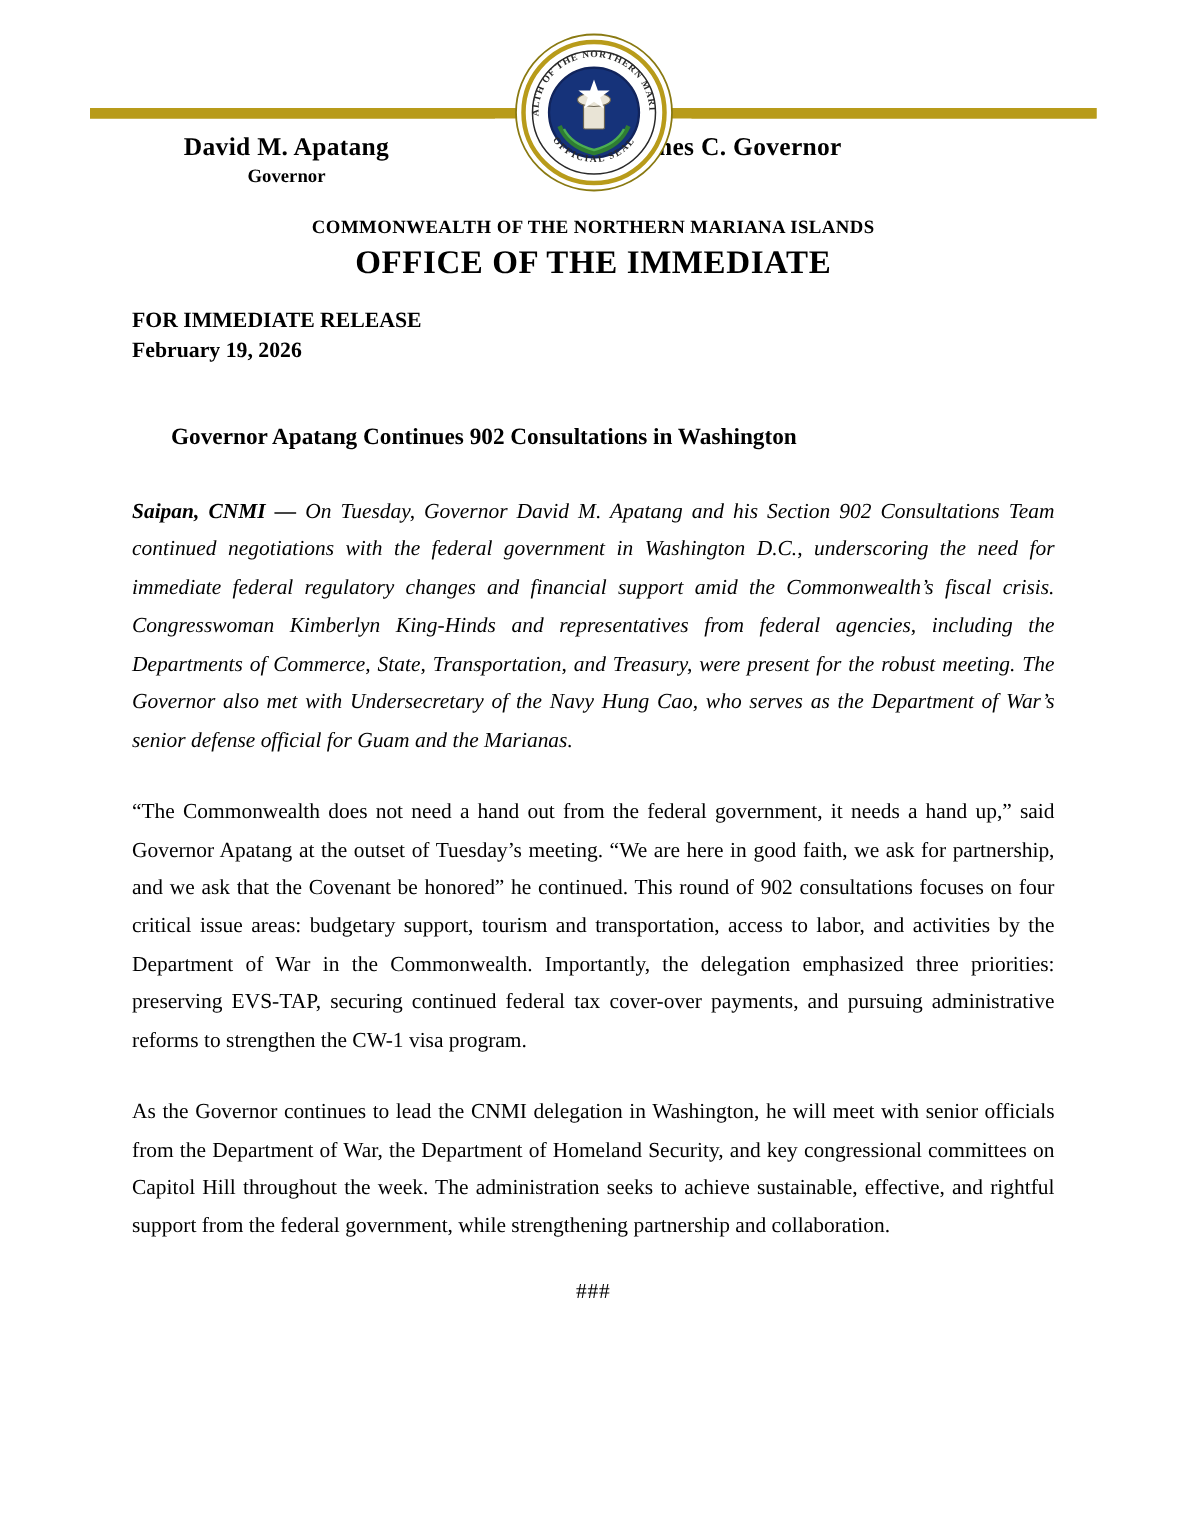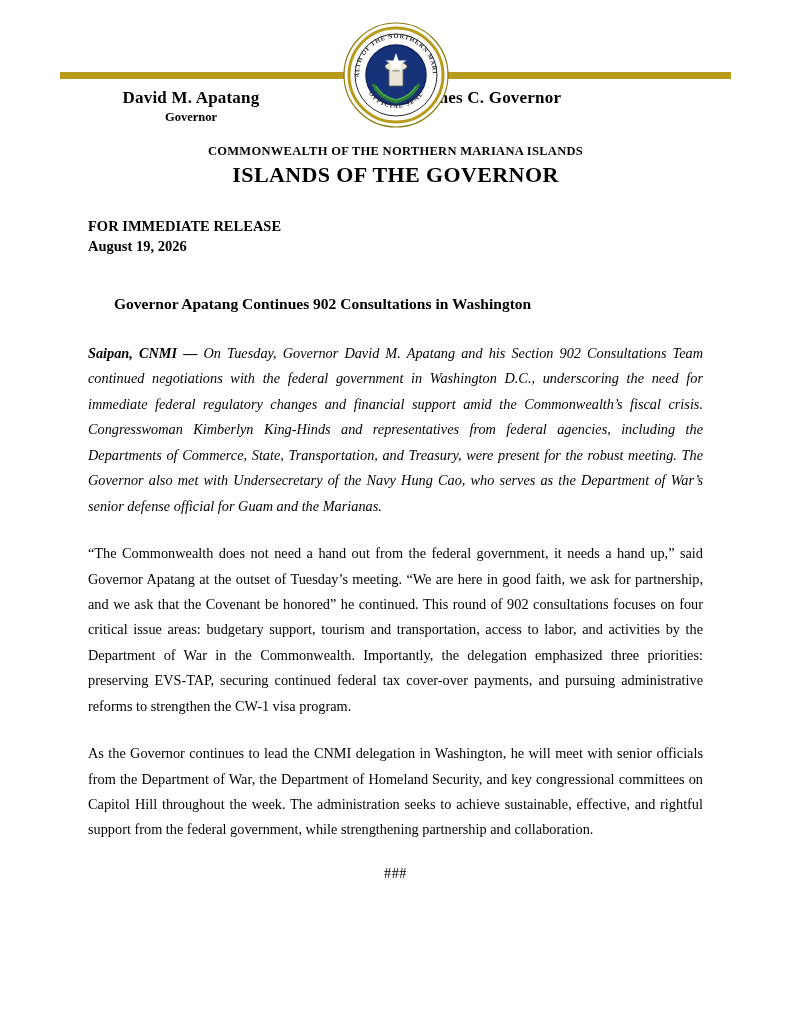--- a/index.html
+++ b/index.html
@@ -99,21 +99,21 @@
     margin-top: 3px;
   }
 
   
   .content {
     padding: 0 88px;
   }
   .release-line {
     font-weight: bold;
     font-size: 14.5px;
-    margin-top: 18px;
+    margin-top: 6px;
   }
   .release-date {
     font-weight: bold;
     font-size: 14.5px;
     margin-top: 3px;
   }
   .headline {
     text-align: left;
     font-weight: bold;
     font-size: 15.5px;
@@ -198,27 +198,27 @@
         <div class="name">David M. Apatang</div>
         <div class="title">Governor</div>
       </div>
       <div class="official">
         <div class="name">Dennis James C. Governor</div>
       </div>
     </div>
 
     <div class="org-block">
       <div class="org-line1">COMMONWEALTH OF THE NORTHERN MARIANA ISLANDS</div>
-      <div class="org-line2">ISLANDS OF THE GOVERNOR</div>
+      <div class="org-line2">OFFICE OF THE IMMEDIATE</div>
     </div>
   </div>
 
   <div class="content">
     <div class="release-line">FOR IMMEDIATE RELEASE</div>
-    <div class="release-date">August 19, 2026</div>
+    <div class="release-date">February 19, 2026</div>
 
     <div class="headline">Governor Apatang Continues 902 Consultations in Washington</div>
 
     <p class="body-par first"><span class="dateline">Saipan, CNMI — </span><span>On Tuesday, Governor David M. Apatang and his Section 902 Consultations Team continued negotiations with the federal government in Washington D.C., underscoring the need for immediate federal regulatory changes and financial support amid the Commonwealth’s fiscal crisis. Congresswoman Kimberlyn King-Hinds and representatives from federal agencies, including the Departments of Commerce, State, Transportation, and Treasury, were present for the robust meeting. The Governor also met with Undersecretary of the Navy Hung Cao, who serves as the Department of War’s senior defense official for Guam and the Marianas.</span></p>
 
     <p class="body-par">“The Commonwealth does not need a hand out from the federal government, it needs a hand up,” said Governor Apatang at the outset of Tuesday’s meeting. “We are here in good faith, we ask for partnership, and we ask that the Covenant be honored” he continued. This round of 902 consultations focuses on four critical issue areas: budgetary support, tourism and transportation, access to labor, and activities by the Department of War in the Commonwealth. Importantly, the delegation emphasized three priorities: preserving EVS-TAP, securing continued federal tax cover-over payments, and pursuing administrative reforms to strengthen the CW-1 visa program.</p>
 
     <p class="body-par">As the Governor continues to lead the CNMI delegation in Washington, he will meet with senior officials from the Department of War, the Department of Homeland Security, and key congressional committees on Capitol Hill throughout the week. The administration seeks to achieve sustainable, effective, and rightful support from the federal government, while strengthening partnership and collaboration.</p>
 
     <div class="endmark">###</div>

